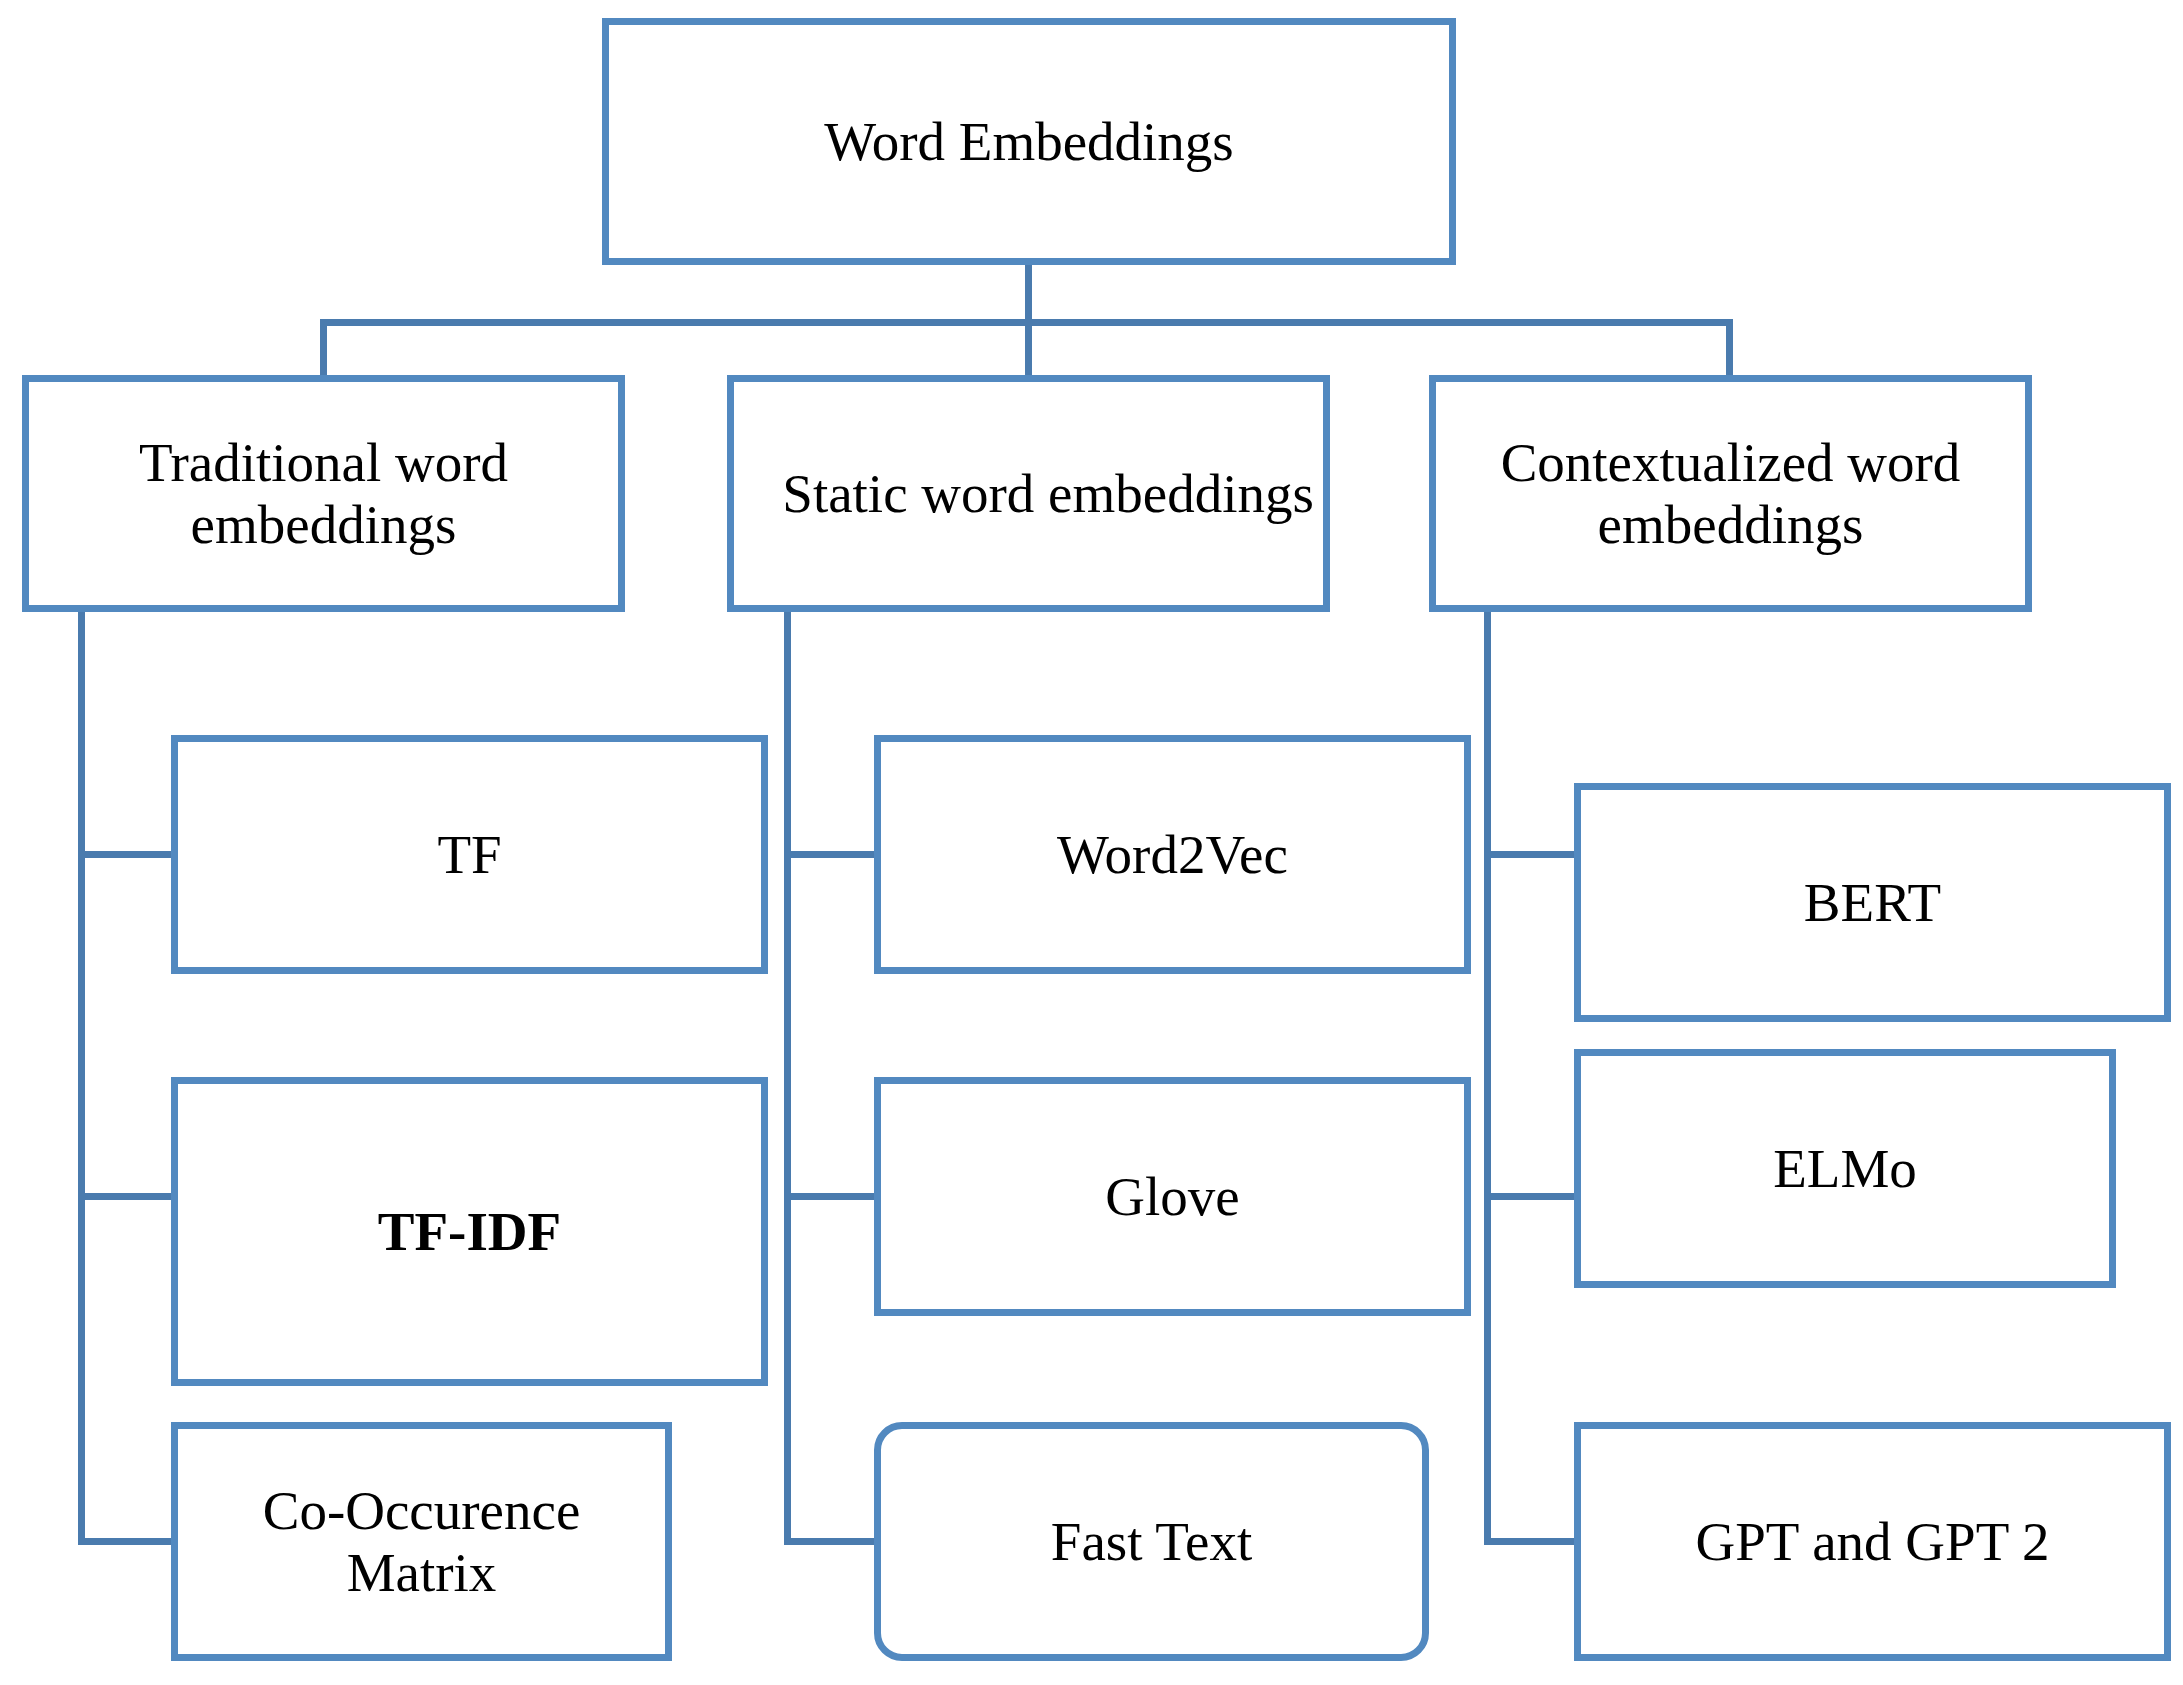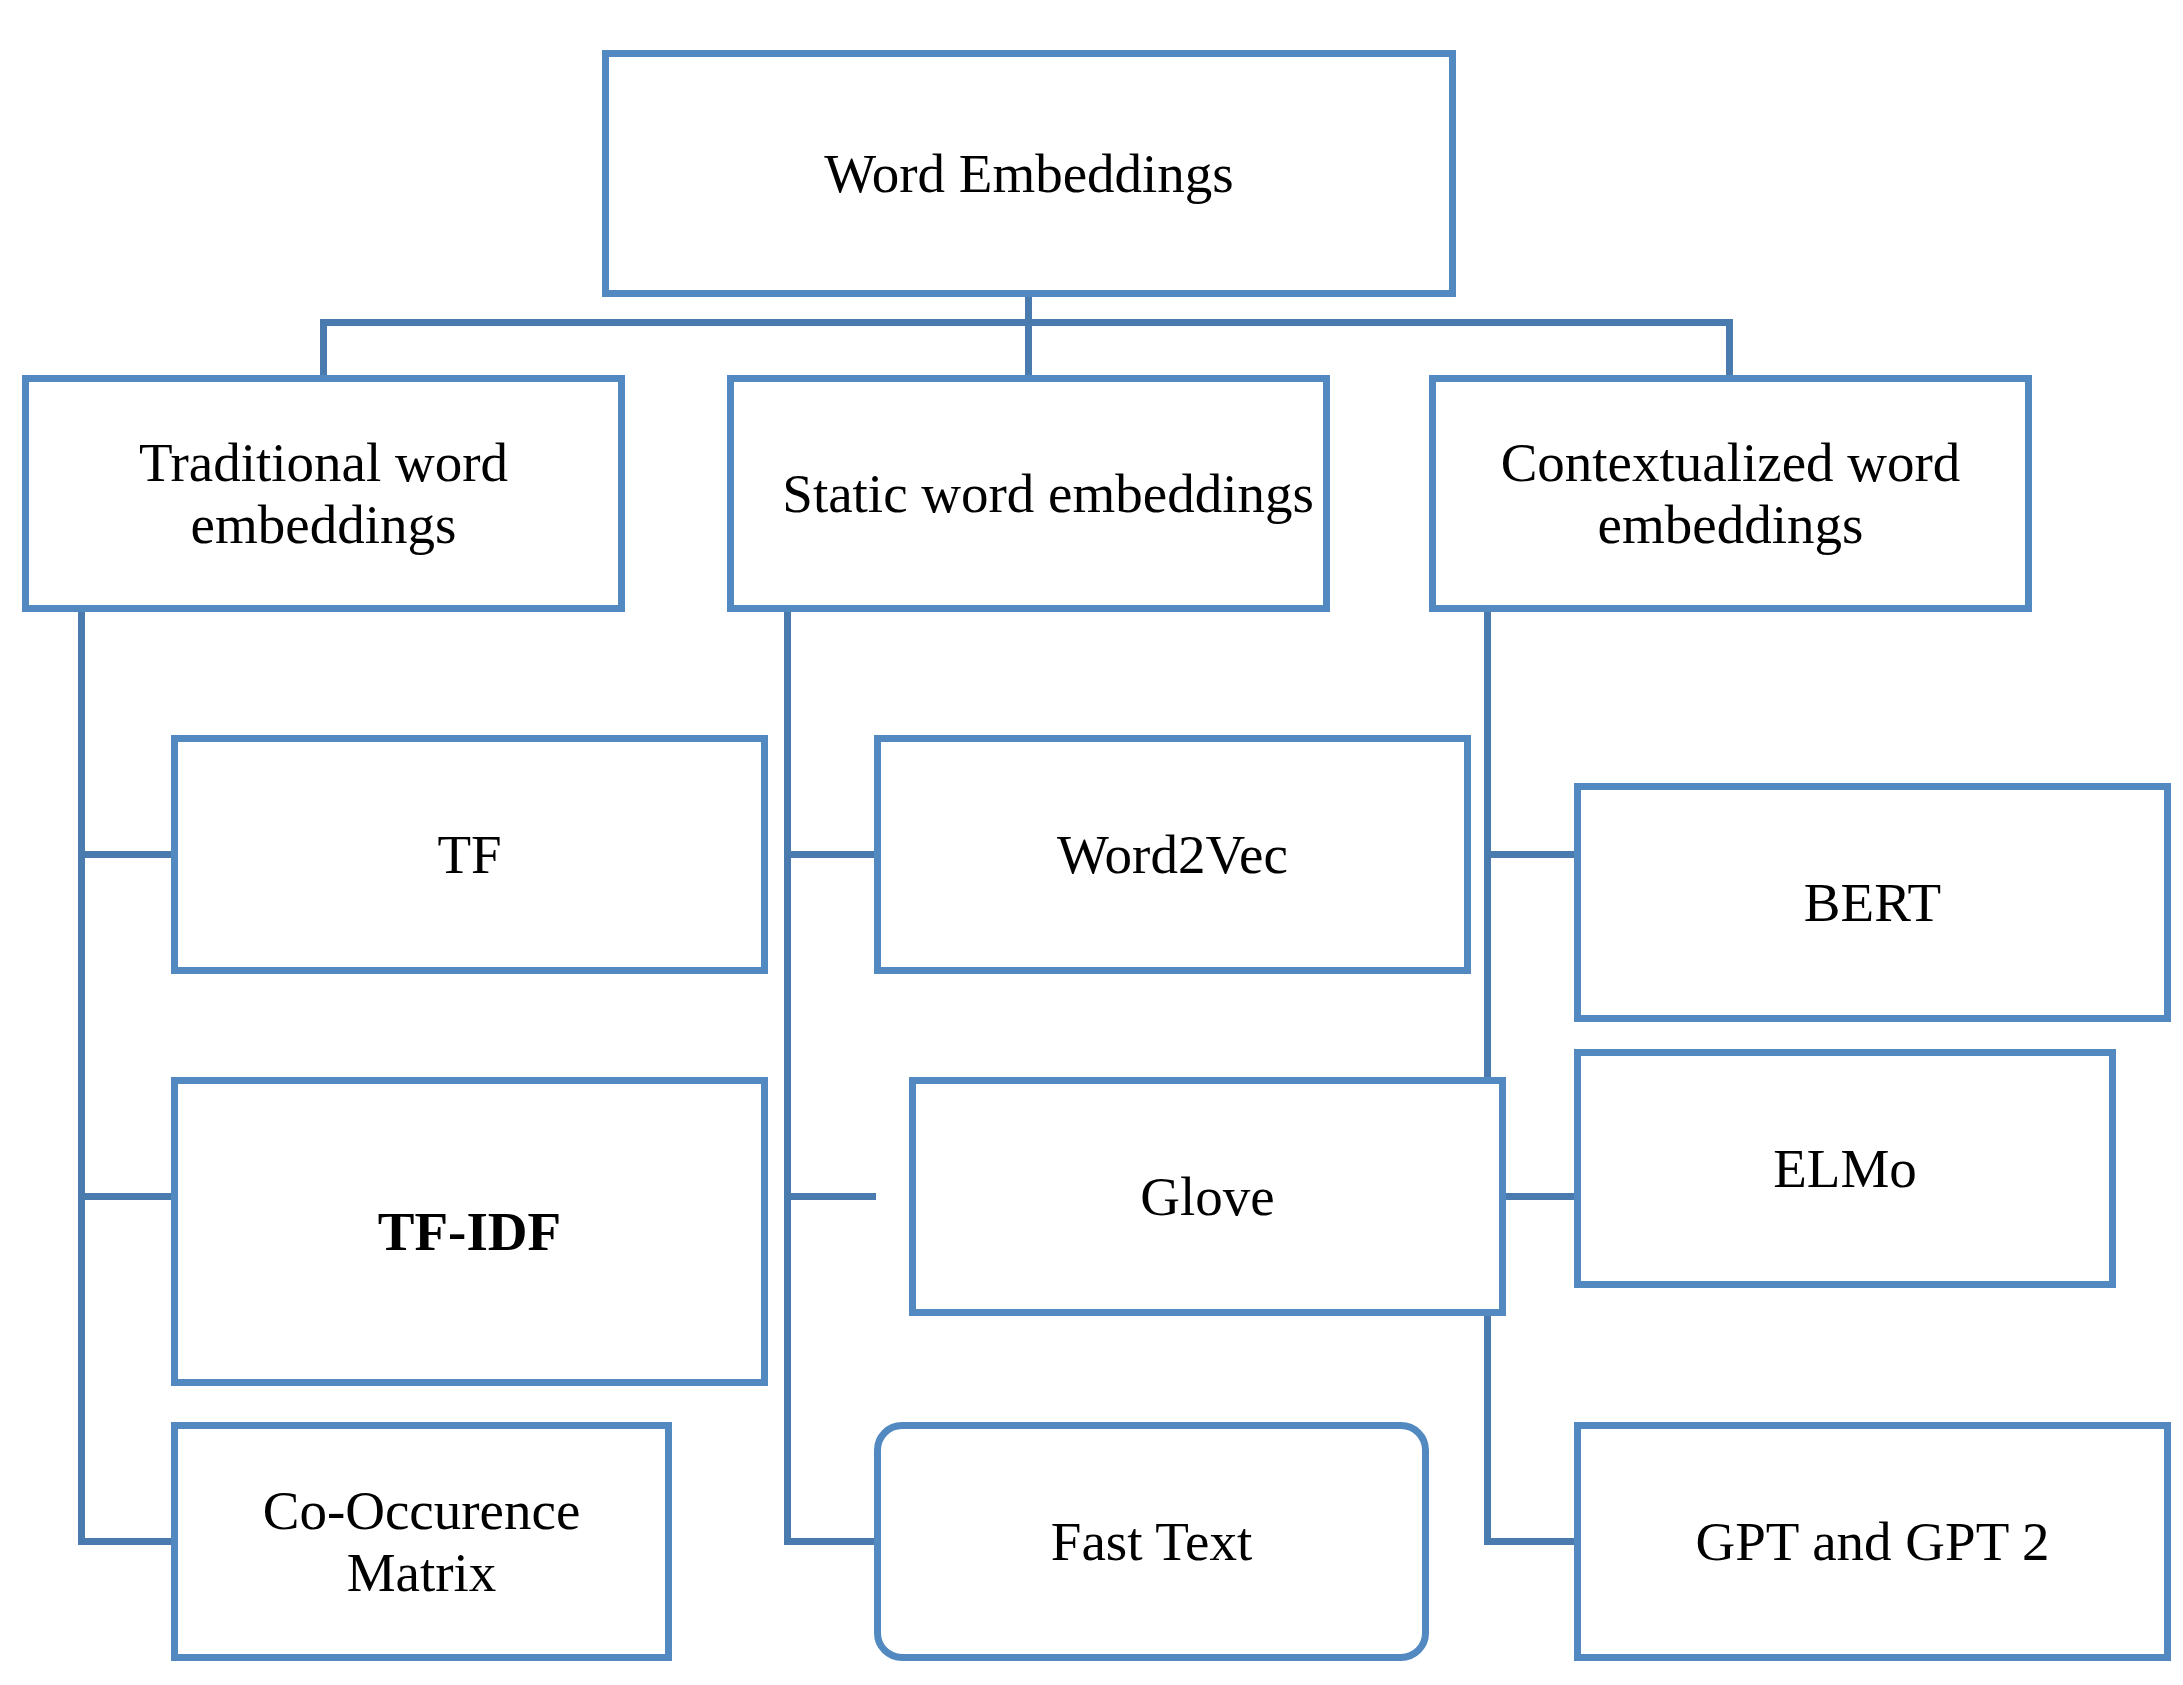--- a/index.html
+++ b/index.html
@@ -62,21 +62,21 @@
   <div class="line" style="left:78px;top:1538px;width:96px;height:6.6px;"></div>
 
   <div class="line" style="left:784px;top:851px;width:92px;height:6.6px;"></div>
   <div class="line" style="left:784px;top:1193px;width:92px;height:6.6px;"></div>
   <div class="line" style="left:784px;top:1538px;width:92px;height:6.6px;"></div>
 
   <div class="line" style="left:1484px;top:851px;width:92px;height:6.6px;"></div>
   <div class="line" style="left:1484px;top:1193px;width:92px;height:6.6px;"></div>
   <div class="line" style="left:1484px;top:1538px;width:92px;height:6.6px;"></div>
 
-  <div class="box" style="left:602px;top:18px;width:854px;height:247px;margin-top:32px;">
+  <div class="box" style="left:602px;top:18px;width:854px;height:247px;">
     <span class="label">Word Embeddings</span>
   </div>
 
   <div class="box" style="left:22px;top:375px;width:603px;height:237px;">
     <span class="label">Traditional word embeddings</span>
   </div>
   <div class="box" style="left:727px;top:375px;width:603px;height:237px;padding-left:44px;">
     <span class="label">Static word embeddings</span>
   </div>
   <div class="box" style="left:1429px;top:375px;width:603px;height:237px;">
@@ -89,21 +89,21 @@
   <div class="box" style="left:171px;top:1077px;width:597px;height:309px;font-weight:bold;">
     <span class="label">TF-IDF</span>
   </div>
   <div class="box" style="left:171px;top:1422px;width:501px;height:239px;">
     <span class="label">Co-Occurence Matrix</span>
   </div>
 
   <div class="box" style="left:874px;top:735px;width:597px;height:239px;">
     <span class="label">Word2Vec</span>
   </div>
-  <div class="box" style="left:874px;top:1077px;width:597px;height:239px;margin-left:35px;">
+  <div class="box" style="left:874px;top:1077px;width:597px;height:239px;">
     <span class="label">Glove</span>
   </div>
   <div class="box" style="left:874px;top:1422px;width:555px;height:239px;border-radius:28px;">
     <span class="label">Fast Text</span>
   </div>
 
   <div class="box" style="left:1574px;top:735px;width:597px;height:239px;margin-top:48px;">
     <span class="label">BERT</span>
   </div>
   <div class="box" style="left:1574px;top:1049px;width:542px;height:239px;">

